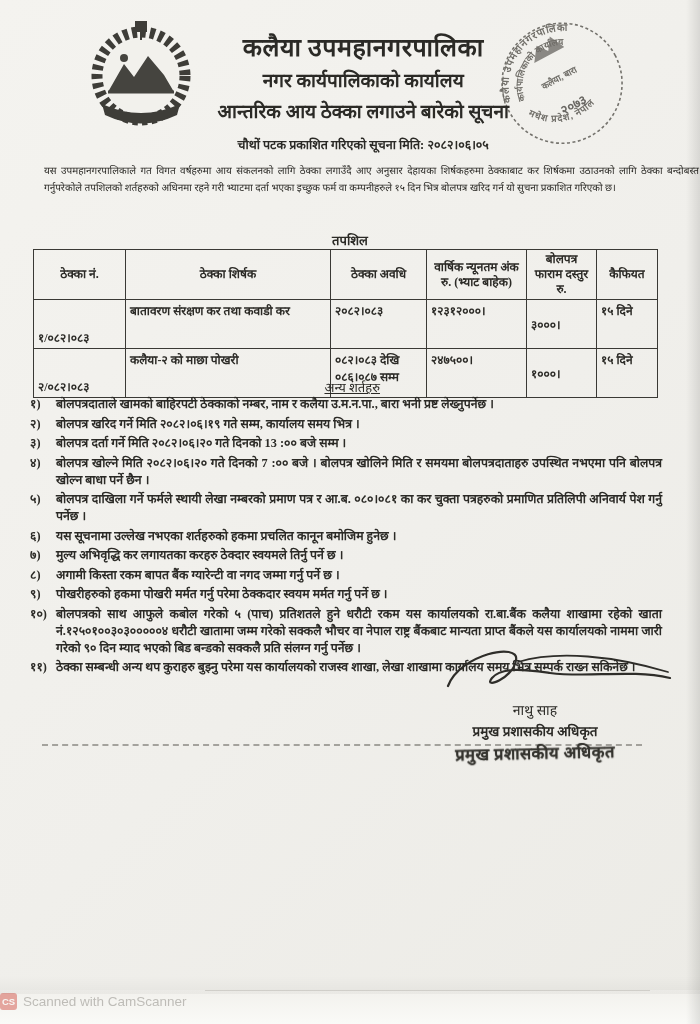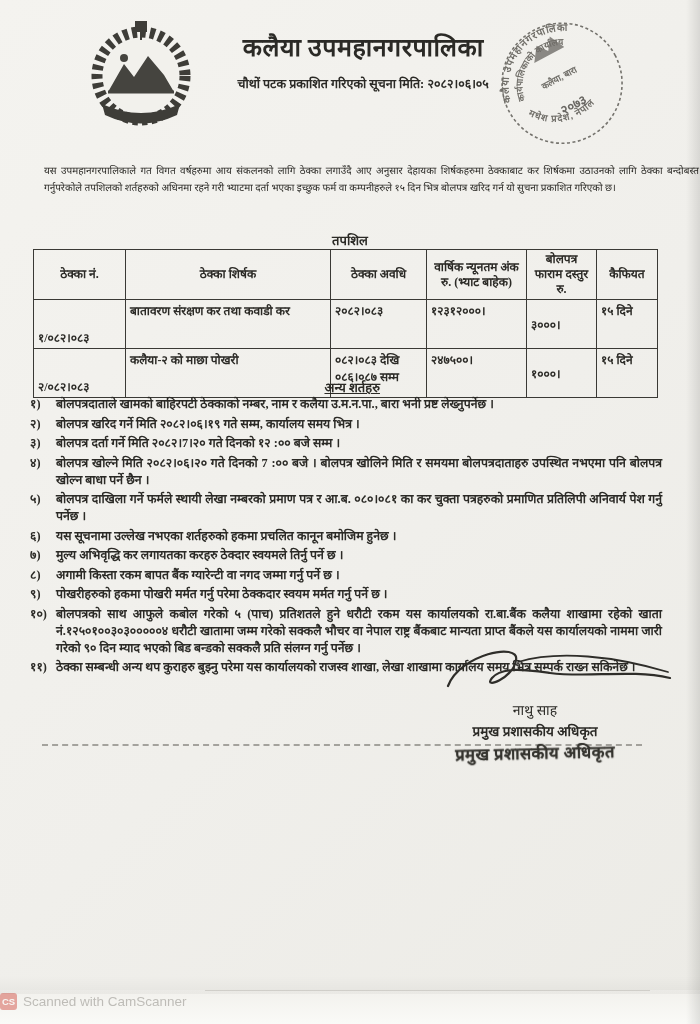--- a/index.html
+++ b/index.html
@@ -46,21 +46,21 @@
   table.detail th{text-align:center;vertical-align:middle;line-height:1.25;}
   td.c-num{vertical-align:bottom;text-align:left;height:44px;}
   td.c-title{vertical-align:top;text-align:left;margin-left:48px;}
   td.c-period{vertical-align:top;text-align:left;}
   td.c-min{vertical-align:top;text-align:left;}
   td.c-fee{vertical-align:middle;text-align:left;}
   td.c-rem{vertical-align:top;text-align:left;}
 
   
   .cond-title{position:absolute;left:50%;top:378px;transform:translateX(-46%);
-    font-size:13px;font-weight:bold;text-decoration:underline;}
+    font-size:13px;font-weight:normal;text-decoration:underline;}
   .conds{position:absolute;left:30px;top:396px;width:632px;}
   .cond{display:flex;margin-bottom:2.5px;font-size:12.3px;font-weight:bold;line-height:17px;}
   .cond .n{flex:0 0 26px;text-align:left;}
   .cond .t{flex:1;text-align:justify;}
 
   
   .sig-scribble{position:absolute;left:432px;top:640px;}
   .sig-block{position:absolute;left:420px;top:700px;width:230px;text-align:center;}
   .sig-name{font-size:14px;font-weight:normal;}
   .sig-title{font-size:13.5px;font-weight:bold;margin-top:3px;}
@@ -118,20 +118,22 @@
         <textPath href="#arcB" startOffset="12%">मधेश प्रदेश, नेपाल</textPath>
       </text>
       <path d="M60,44 L70,30 L78,40 L86,28 L94,44 Z" fill="#55534d" opacity=".8"></path>
       <text x="75" y="72" font-size="9" font-weight="bold" fill="#55534d" text-anchor="middle">कलैया, बारा</text>
       <text x="75" y="104" font-size="13" font-weight="bold" fill="#4c4a45" text-anchor="middle">२०७३</text>
     </svg>
   </div>
 
   <div class="hdr-center">
     <div class="t-muni">कलैया उपमहानगरपालिका</div>
+    <div class="t-office">नगर कार्यपालिकाको कार्यालय</div>
+    <div class="t-notice">आन्तरिक आय ठेक्का लगाउने बारेको सूचना</div>
     <div class="t-pub">चौथों पटक प्रकाशित गरिएको सूचना मिति: २०८२।०६।०५</div>
   </div>
 
   <div class="intro">यस उपमहानगरपालिकाले गत विगत वर्षहरुमा आय संकलनको लागि ठेक्का लगाउँदै आए अनुसार देहायका शिर्षकहरुमा ठेक्काबाट कर शिर्षकमा उठाउनको लागि ठेक्का बन्दोबस्त गर्नुपरेकोले तपशिलको शर्तहरुको अधिनमा रहने गरी भ्याटमा दर्ता भएका इच्छुक फर्म वा कम्पनीहरुले १५ दिन भित्र बोलपत्र खरिद गर्न यो सुचना प्रकाशित गरिएको छ।</div>
 
   <div class="tbl-title">तपशिल</div>
   <table class="detail">
     <colgroup>
       <col style="width:92px">
         <col style="width:205px">
@@ -175,21 +177,21 @@
     <div class="cond">
         <span class="n">१)</span>
         <span class="t">बोलपत्रदाताले खामको बाहिरपटी ठेक्काको नम्बर, नाम र कलैया उ.म.न.पा., बारा भनी प्रष्ट लेख्नुपर्नेछ ।</span>
       </div>
     <div class="cond">
         <span class="n">२)</span>
         <span class="t">बोलपत्र खरिद गर्ने मिति २०८२।०६।१९ गते सम्म, कार्यालय समय भित्र ।</span>
       </div>
     <div class="cond">
         <span class="n">३)</span>
-        <span class="t">बोलपत्र दर्ता गर्ने मिति २०८२।7।२० गते दिनको १२ :०० बजे सम्म ।</span>
+        <span class="t">बोलपत्र दर्ता गर्ने मिति २०८२।०६।२० गते दिनको 13 :०० बजे सम्म ।</span>
       </div>
     <div class="cond">
         <span class="n">४)</span>
         <span class="t">बोलपत्र खोल्ने मिति २०८२।०६।२० गते दिनको 7 :०० बजे । बोलपत्र खोलिने मिति र समयमा बोलपत्रदाताहरु उपस्थित नभएमा पनि बोलपत्र खोल्न बाधा पर्ने छैन ।</span>
       </div>
     <div class="cond">
         <span class="n">५)</span>
         <span class="t">बोलपत्र दाखिला गर्ने फर्मले स्थायी लेखा नम्बरको प्रमाण पत्र र आ.ब. ०८०।०८१ का कर चुक्ता पत्रहरुको प्रमाणित प्रतिलिपी अनिवार्य पेश गर्नु पर्नेछ ।</span>
       </div>
     <div class="cond">

